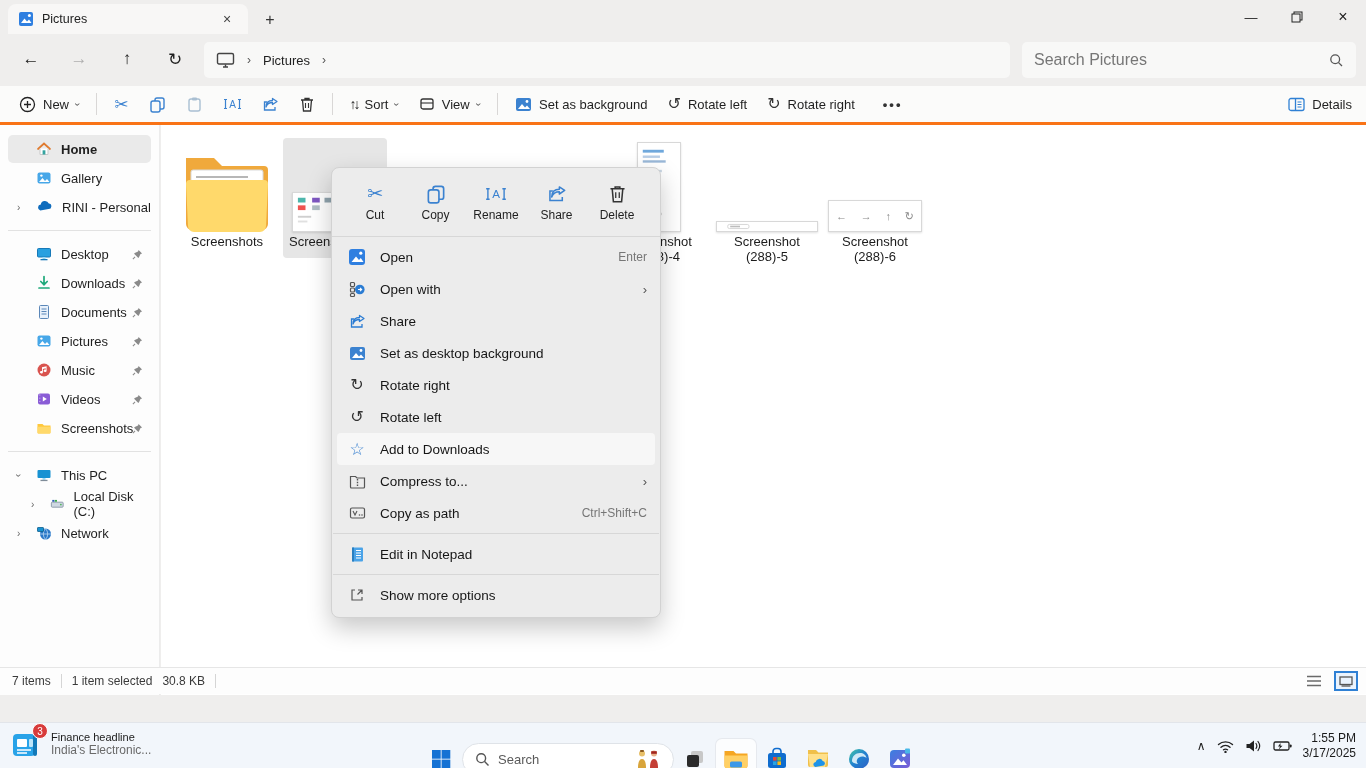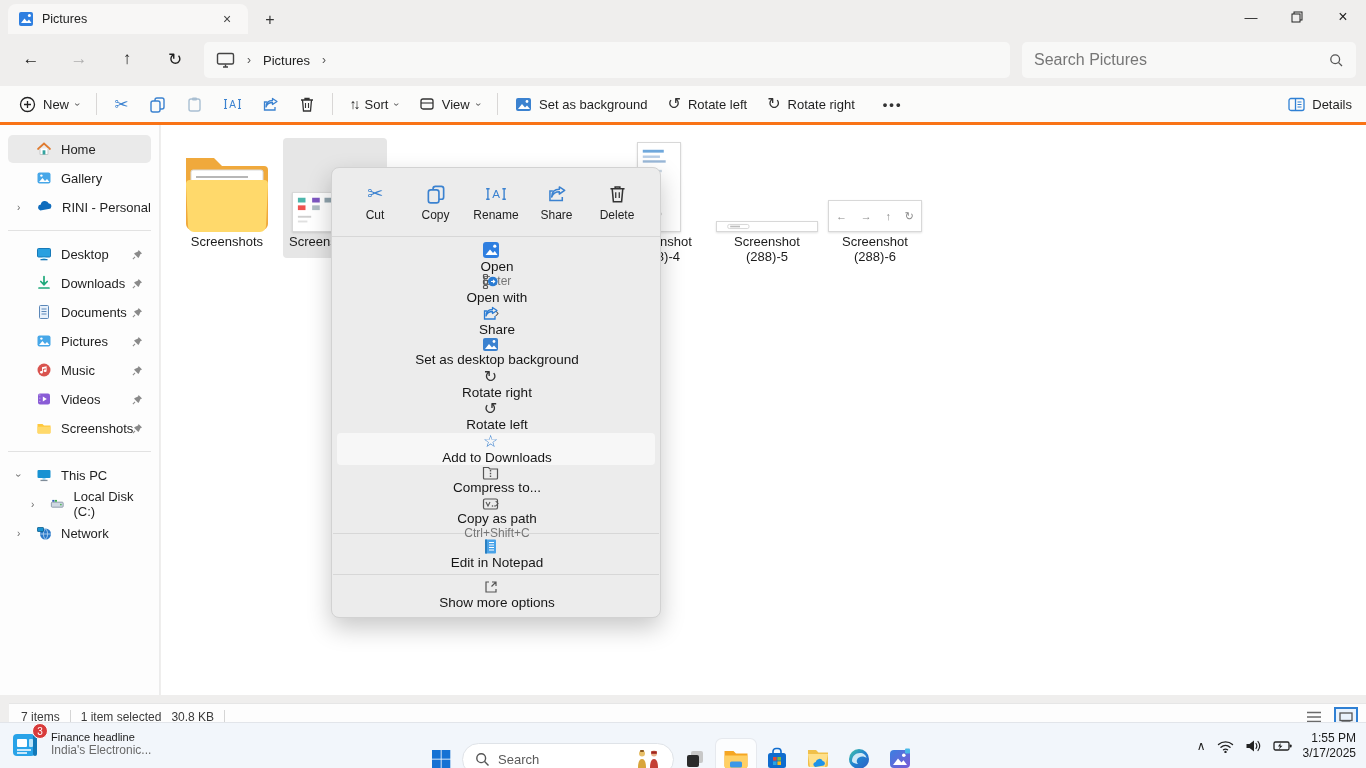--- a/index.html
+++ b/index.html
@@ -29,51 +29,51 @@
   .toolbar { position:relative; height:39px; background:#fbfbfa; border-bottom:3px solid #f97316; display:flex; align-items:center; padding:0 10px; gap:2px; }
   .tb { display:flex; align-items:center; gap:7px; padding:0 9px; height:32px; border-radius:5px; font-size:13px; color:#1f1f1f; }
   .tb .chev { font-size:10px; color:#555; transform:rotate(90deg); display:inline-block; }
   .tbdiv { width:1px; height:22px; background:#d9d7d6; margin:0 6px; }
   .tb-details { position:absolute; right:14px; display:flex; align-items:center; gap:7px; font-size:13px; color:#1f1f1f; }
   .dots { letter-spacing:2px; font-weight:bold; color:#333; padding:0 8px; }
 
   
   .sidebar { position:absolute; left:0; top:125px; bottom:27px; width:160px; background:#fdfdfd; border-right:1px solid #ececec; padding-top:9px; font-size:13px; color:#1f1f1f; overflow:hidden; }
   .sitem { position:relative; height:28px; margin:1px 8px; border-radius:5px; display:flex; align-items:center; padding-left:28px; gap:9px; }
-  .sitem.sel { background:#eaeaea; }
+  .sitem.sel { background:#eaeaea;font-weight:bold; }
   .sitem .exp { position:absolute; left:9px; font-size:10px; color:#666; }
   .sitem .pin { position:absolute; right:8px; }
   .ssep { height:1px; background:#e2e2e2; margin:9px 8px; }
 
   .main { position:absolute; left:161px; top:125px; right:0; bottom:27px; background:#fff; }
   .tile { position:absolute; top:13px; width:104px; height:126px; text-align:center; font-size:13px; color:#1c1c1c; }
   .tile .thumbzone { position:absolute; left:0; right:0; top:0; height:94px; display:flex; align-items:flex-end; justify-content:center; }
   .tile .lbl { position:absolute; top:96px; left:0; right:0; line-height:15px; }
   .tile.selected { background:#e6e6e6; border-radius:4px; height:120px; }
   .tile.selected .lbl { text-align:left; padding-left:6px; white-space:nowrap; overflow:hidden; }
   .thumb { background:#fff; border:1px solid #d8d8d8; box-shadow:0 1px 2px rgba(0,0,0,.12); }
   .t-nav { display:flex; align-items:center; justify-content:space-around; color:#8a8a8a; font-size:11px; }
 
   
   .cmenu { position:absolute; left:331px; top:167px; width:330px; background:#ececec; border:1px solid #d2d2d2; border-radius:8px; box-shadow:0 10px 24px rgba(0,0,0,.22); z-index:50; padding:4px 0 6px; }
   .qbar { display:flex; justify-content:space-between; padding:8px 16px 6px; }
   .qa { width:54px; display:flex; flex-direction:column; align-items:center; gap:4px; font-size:12px; color:#1f1f1f; padding:4px 0; border-radius:4px; }
   .qdiv { height:1px; background:#d7d7d7; margin:4px 0 4px; }
-  .mi { height:32px; display:flex; align-items:center; margin:0 5px; padding:0 8px 0 10px; border-radius:4px; font-size:13.5px; color:#161616;flex-direction:column; }
+  .mi { height:32px; display:flex; align-items:center; margin:0 5px; padding:0 8px 0 10px; border-radius:4px; font-size:13.5px; color:#161616; }
   .mi.hl { background:#f7f7f7; }
   .mi .mic { width:20px; margin-right:13px; display:flex; justify-content:center; align-items:center; }
   .mi .mlbl { flex:1; }
   .mi .msc { color:#767676; font-size:12px; }
   .mi .msub { color:#555; font-size:13px; }
   .msep { height:1px; background:#d7d7d7; margin:4px 1px; }
   .star-glyph { color:#3b82d0; font-size:17px; line-height:1; }
   .rot-glyph { color:#333; font-size:16px; line-height:1; }
 
   
-  .statusbar { position:absolute; left:0; right:0; top:703px; height:27px; background:#fdfdfd; border-top:1px solid #e6e6e6; display:flex; align-items:center; padding:0 12px; font-size:12px; color:#3a3a3a; gap:10px;margin-left:9px; }
+  .statusbar { position:absolute; left:0; right:0; top:667px; height:27px; background:#fdfdfd; border-top:1px solid #e6e6e6; display:flex; align-items:center; padding:0 12px; font-size:12px; color:#3a3a3a; gap:10px; }
   .stdiv { width:1px; height:14px; background:#d5d5d5; }
   .stviews { position:absolute; right:8px; display:flex; align-items:center; gap:8px; }
   .stview { width:24px; height:20px; display:flex; align-items:center; justify-content:center; }
   .stview.sel { border:2px solid #2f80d4; background:#eaf3fd; }
 
   
   .taskbar { position:absolute; left:0; right:0; bottom:0; height:46px; background:#f2f6fb; border-top:1px solid #e2e5ea; }
   .widget { position:absolute; left:10px; top:5px; display:flex; gap:9px; align-items:center; }
   .wicon { position:relative; width:32px; height:32px; }
   .badge { position:absolute; right:-6px; top:-5px; min-width:16px; height:16px; background:#d83b3b; color:#fff; border-radius:8px; font-size:10px; display:flex; align-items:center; justify-content:center; padding:0 3px; border:1px solid #fff; }

